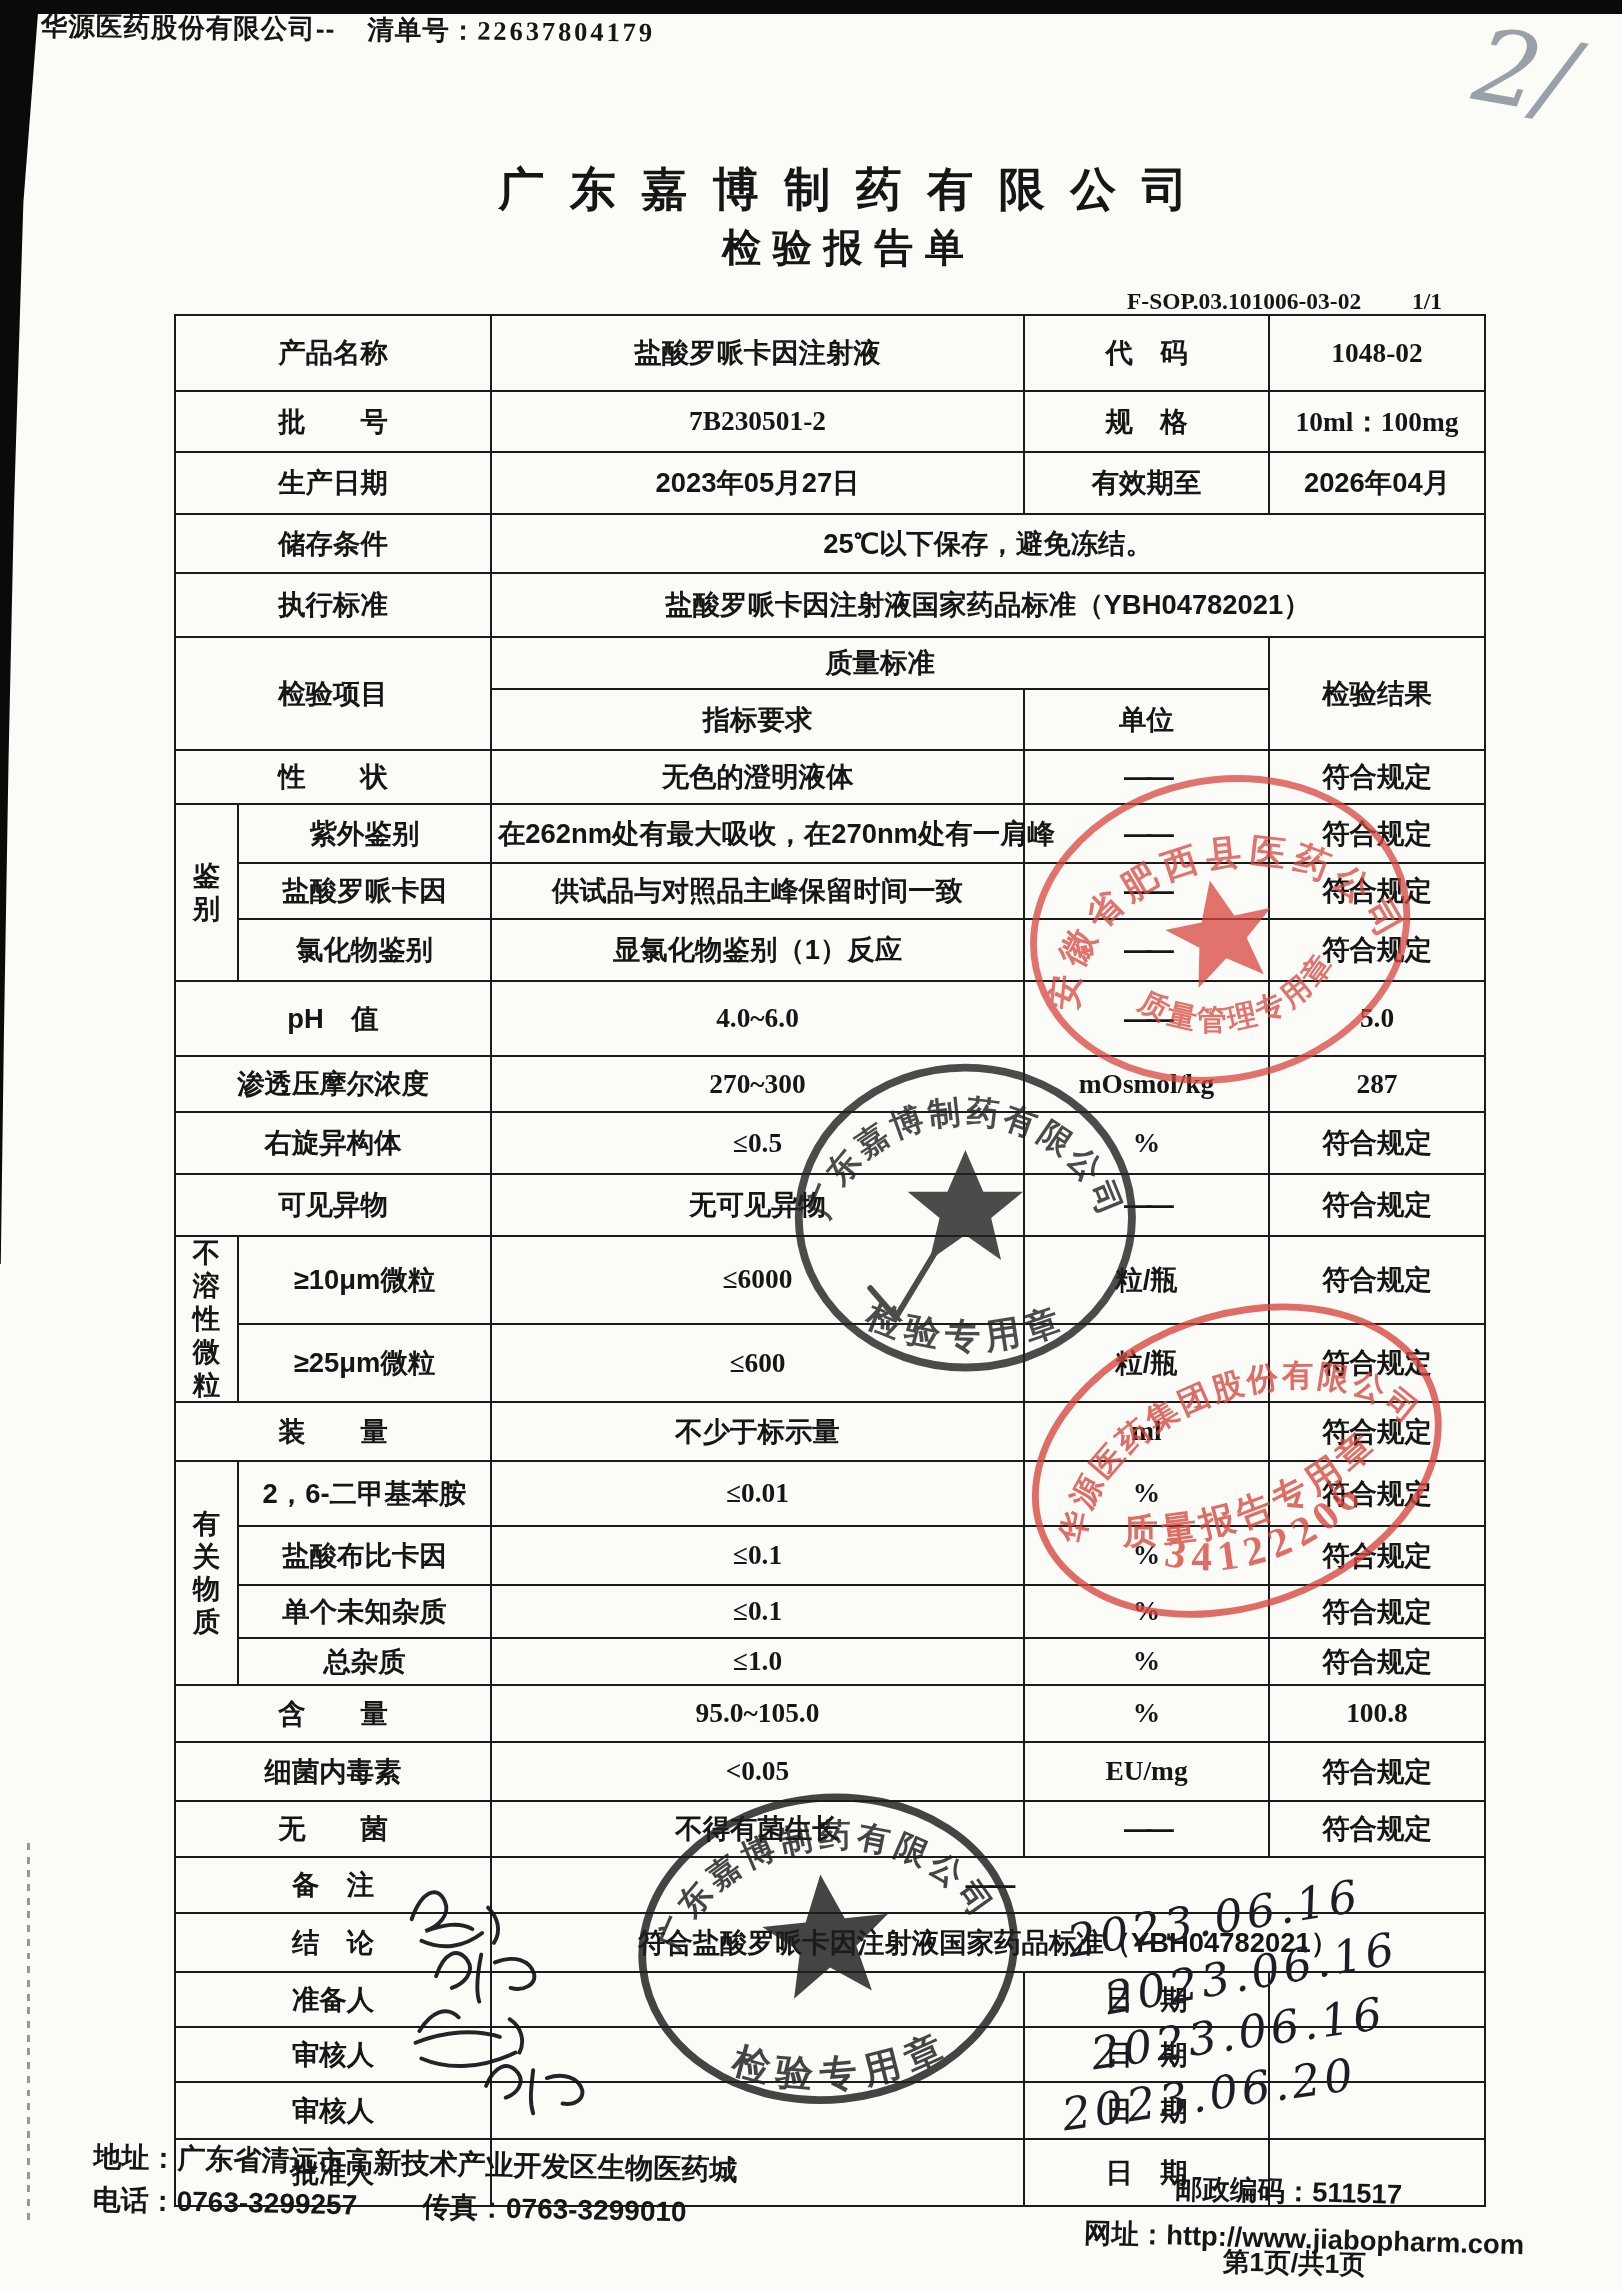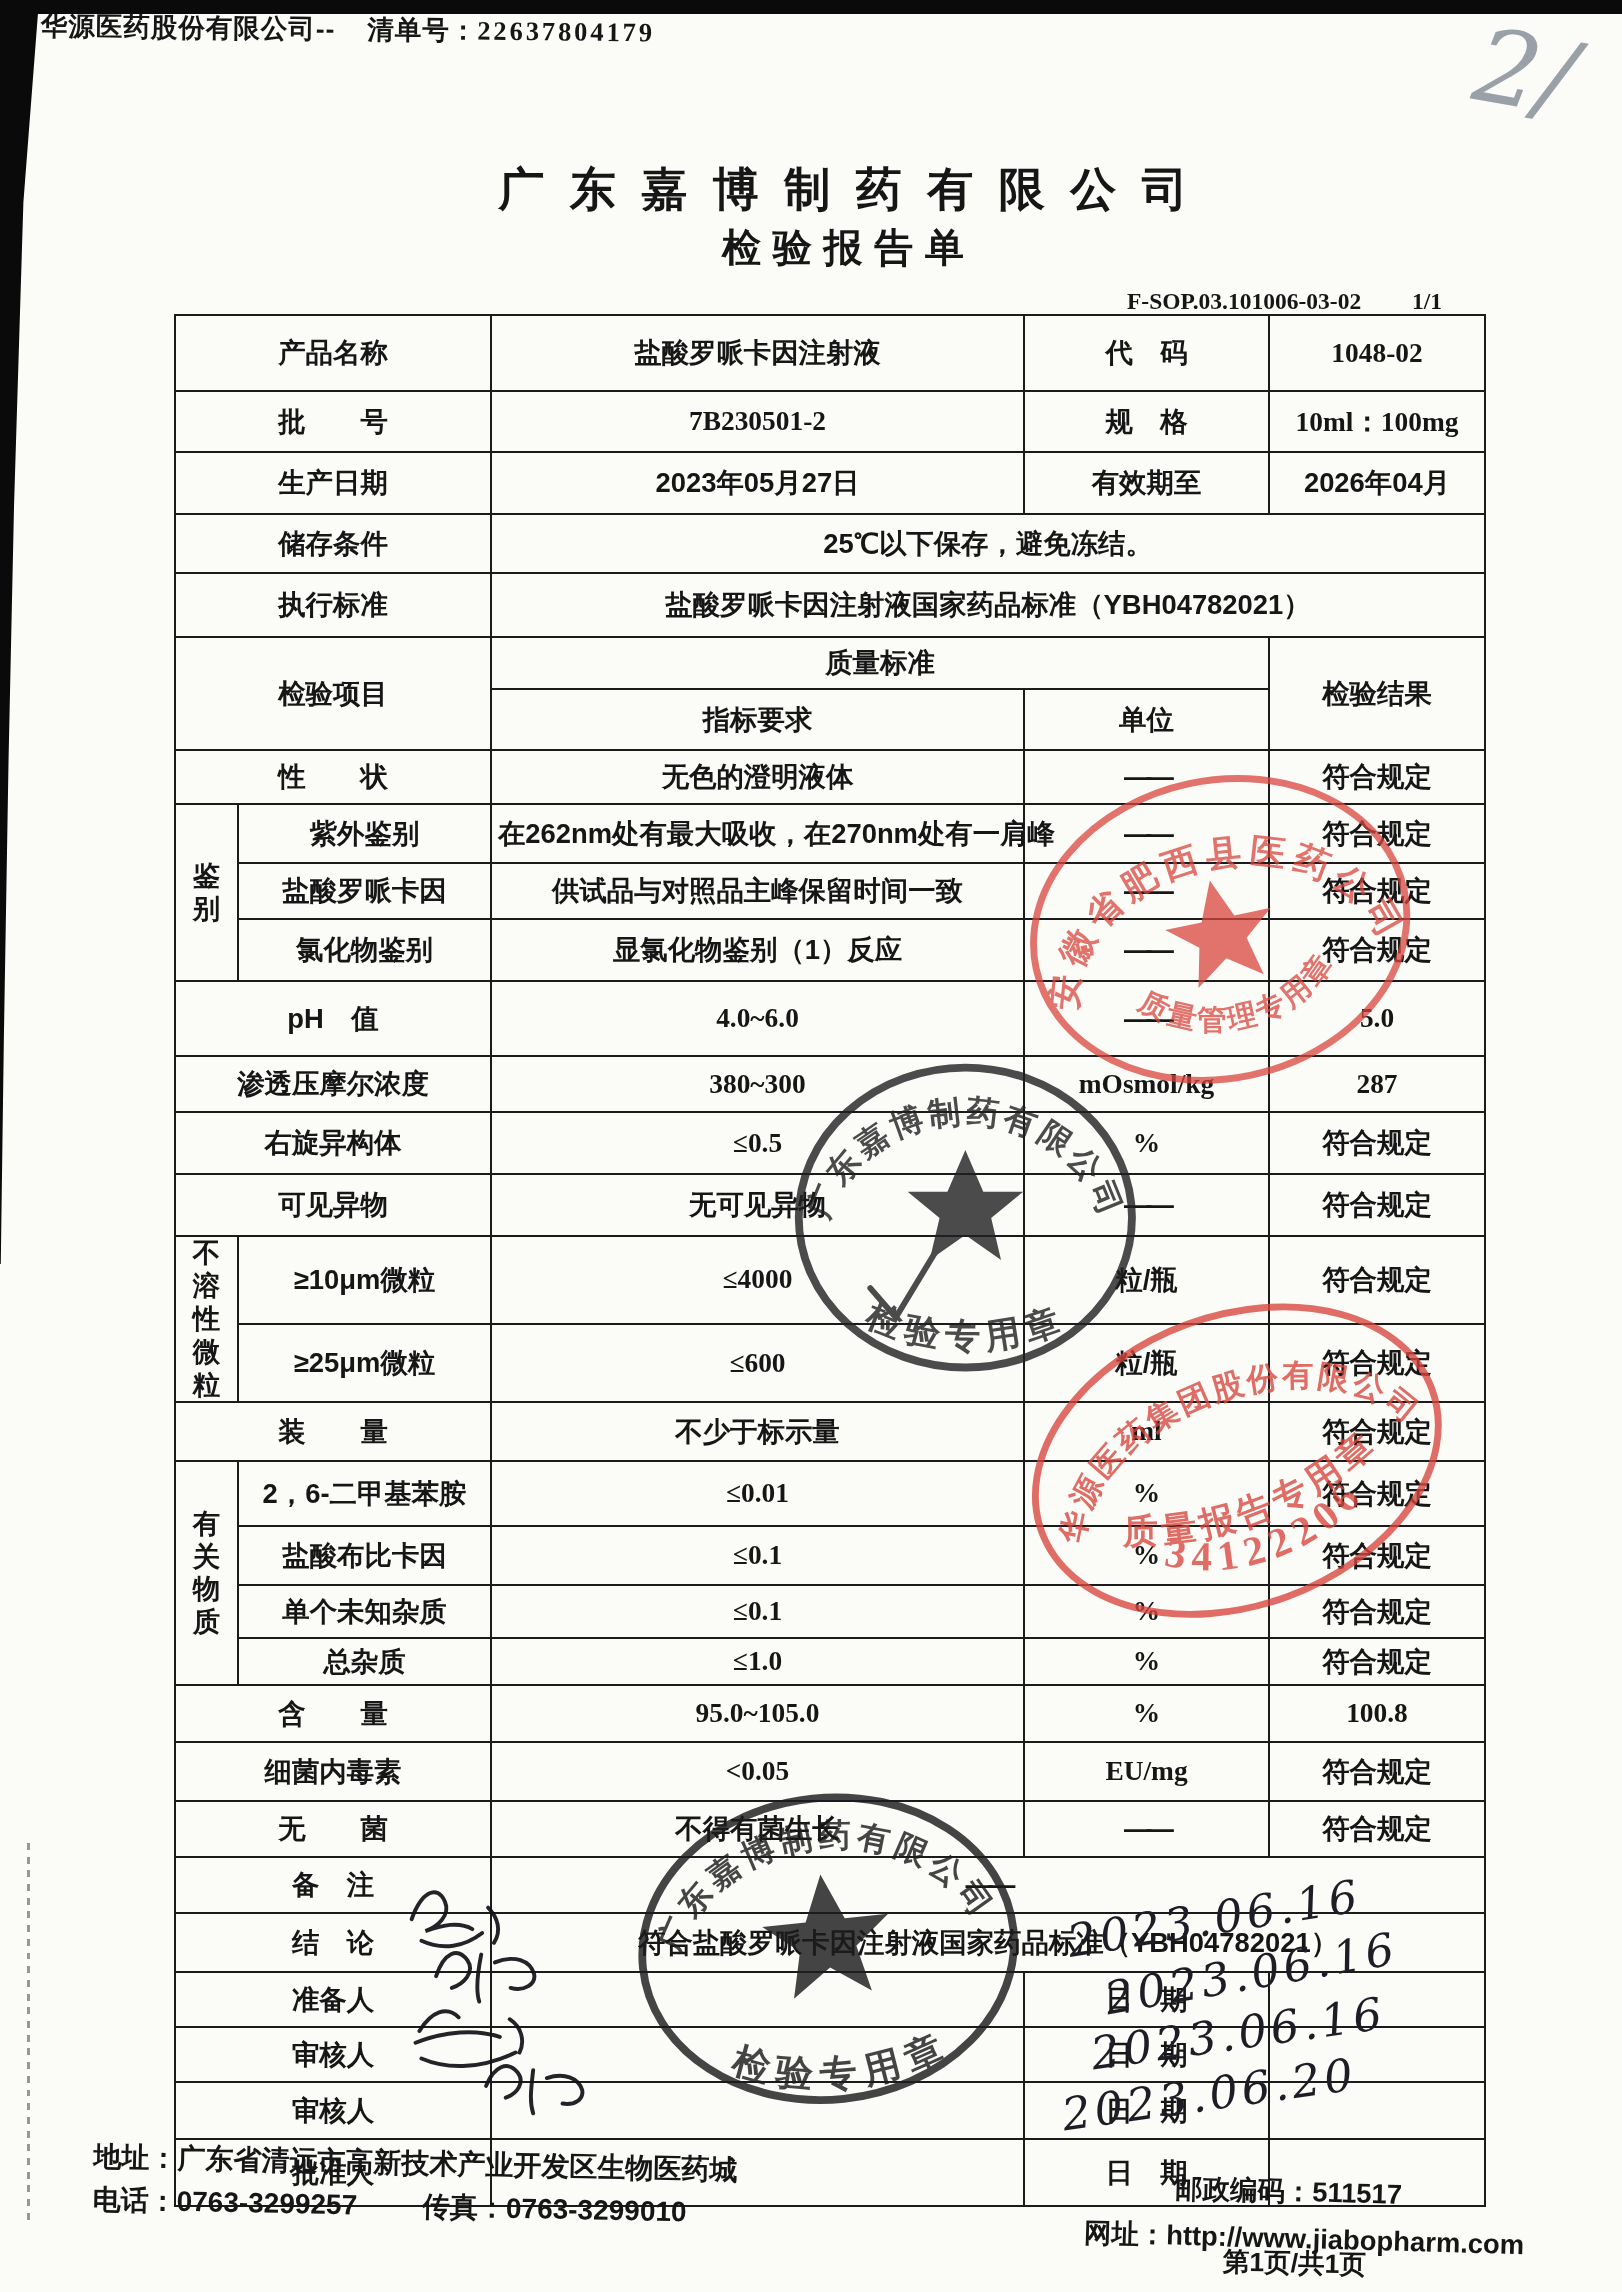--- a/index.html
+++ b/index.html
@@ -144,40 +144,40 @@
       <td>符合规定</td>
     </tr>
     <tr style="height:75px">
       <td colspan="2" class="lab">pH　值</td>
       <td class="spec num">4.0~6.0</td>
       <td class="dash">——</td>
       <td class="num">5.0</td>
     </tr>
     <tr style="height:56px">
       <td colspan="2" class="lab">渗透压摩尔浓度</td>
-      <td class="spec num">380~300</td>
+      <td class="spec num">270~300</td>
       <td class="num">mOsmol/kg</td>
       <td class="num">287</td>
     </tr>
     <tr style="height:62px">
       <td colspan="2" class="lab">右旋异构体</td>
       <td class="spec num">≤0.5</td>
       <td class="num">%</td>
       <td>符合规定</td>
     </tr>
     <tr style="height:62px">
       <td colspan="2" class="lab">可见异物</td>
       <td class="spec">无可见异物</td>
       <td class="dash">——</td>
       <td>符合规定</td>
     </tr>
     <tr style="height:59px">
       <td rowspan="2" class="grp">不溶性微粒</td>
       <td class="lab">≥10μm微粒</td>
-      <td class="spec num">≤4000</td>
+      <td class="spec num">≤6000</td>
       <td>粒/瓶</td>
       <td>符合规定</td>
     </tr>
     <tr style="height:53px">
       <td class="lab">≥25μm微粒</td>
       <td class="spec num">≤600</td>
       <td>粒/瓶</td>
       <td>符合规定</td>
     </tr>
     <tr style="height:59px">

